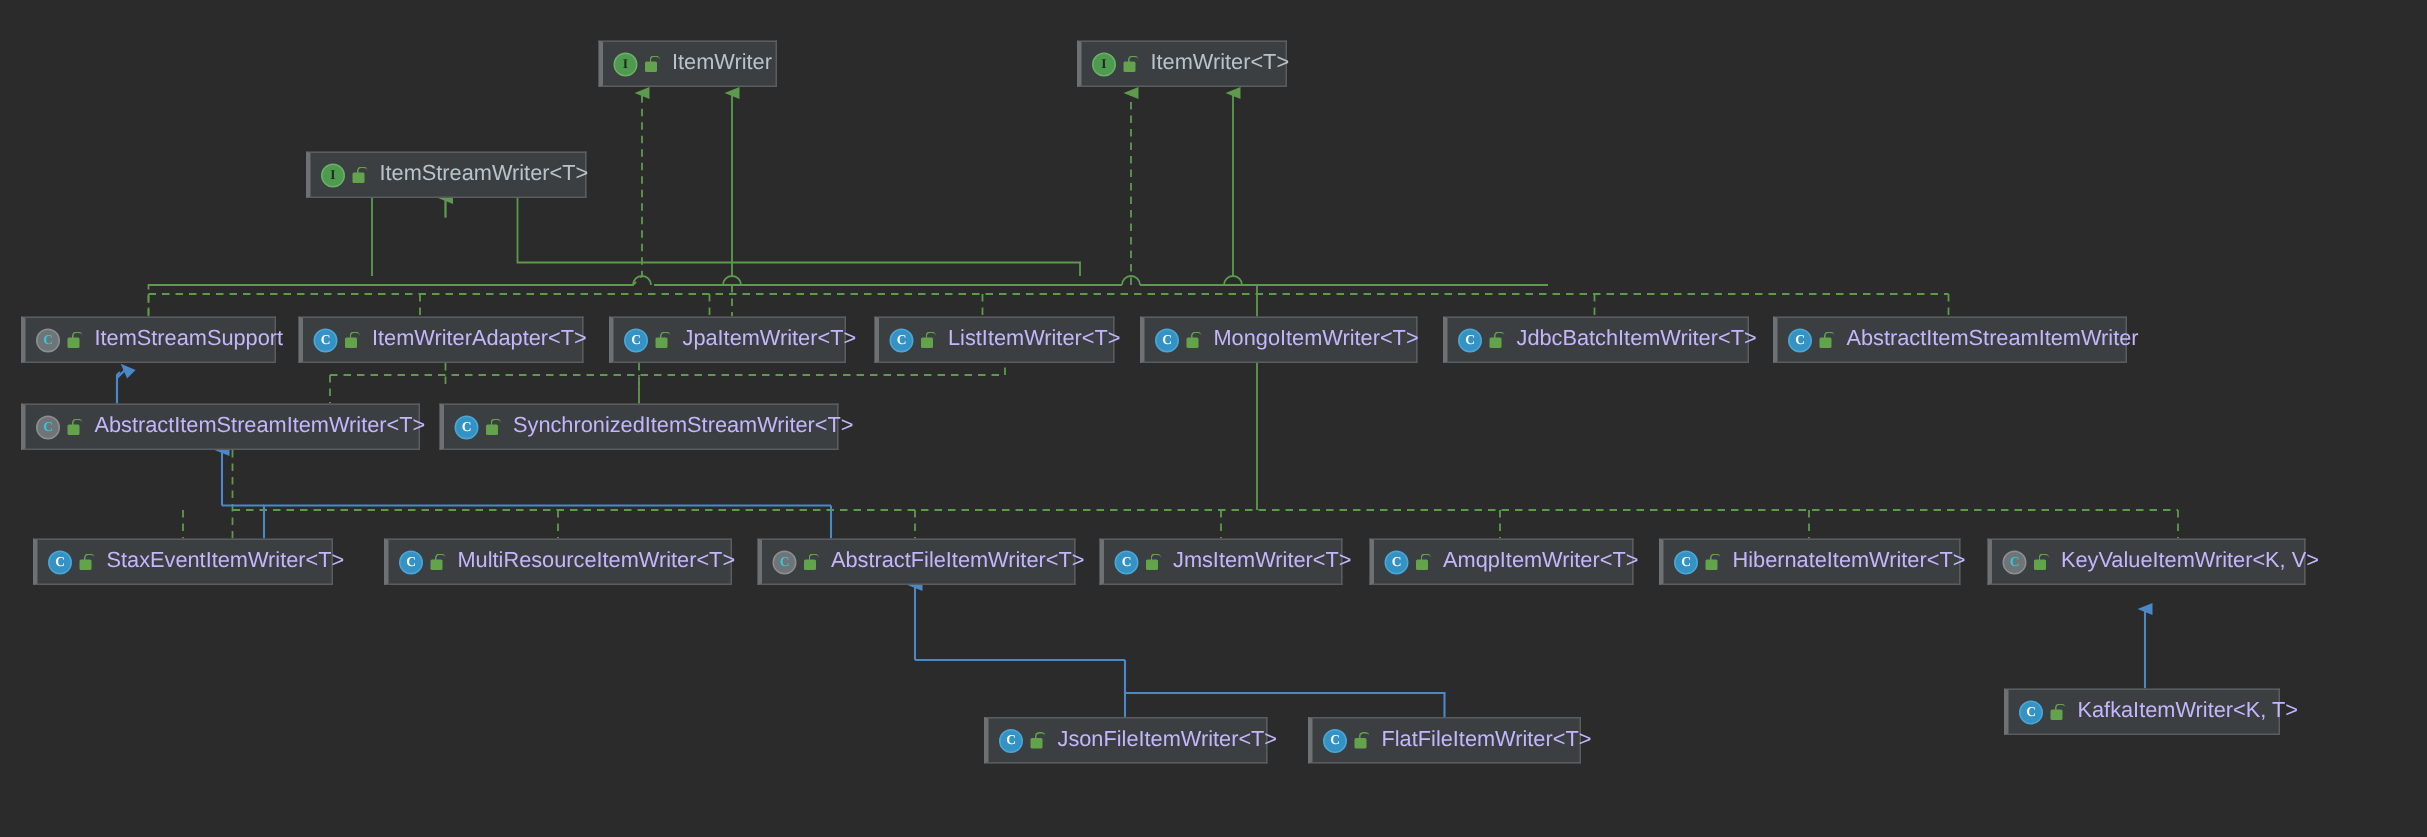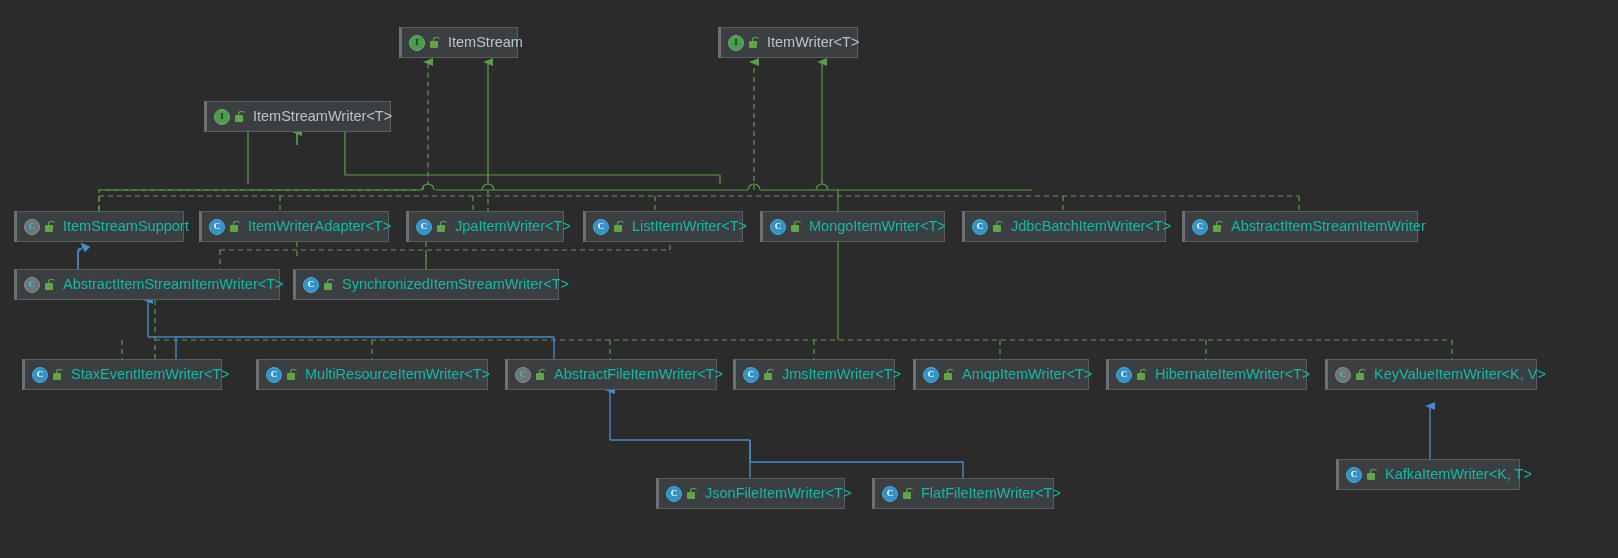--- a/index.html
+++ b/index.html
@@ -98,21 +98,21 @@
     content: "";
     position: absolute;
     left: 5px; top: 1px;
     width: 6px; height: 6px;
     border: 1.5px solid #62a34b;
     border-bottom: none;
     border-right: none;
     border-radius: 3px 3px 0 0;
   }
   .node .lbl {
-    color: #14b8a6;
+    color: #c4b5fd;
     font-size: 14.5px;
     line-height: 1;
   }
   .node.iface .lbl { color: #b8c4cc; }
 </style>
 </head>
 <body>
 
 <div id="canvas">
 
@@ -206,21 +206,21 @@
       <path d="M750,440 L750,462 L963,462 L963,478"></path>
 
       <path d="M1430,459 L1430,406" marker-end="url(#ar-blue)"></path>
     </g>
   </svg>
 
   <div id="nodes-host">
       <div class="node iface" style="left: 399px; top: 27px; width: 119px;">
         <span class="ic ic-interface">I</span>
         <span class="ic-lock"></span>
-        <span class="lbl">ItemStream</span>
+        <span class="lbl">ItemWriter</span>
       </div>
       <div class="node iface" style="left: 718px; top: 27px; width: 140px;">
         <span class="ic ic-interface">I</span>
         <span class="ic-lock"></span>
         <span class="lbl">ItemWriter&lt;T&gt;</span>
       </div>
       <div class="node iface" style="left: 204px; top: 101px; width: 187px;">
         <span class="ic ic-interface">I</span>
         <span class="ic-lock"></span>
         <span class="lbl">ItemStreamWriter&lt;T&gt;</span>

